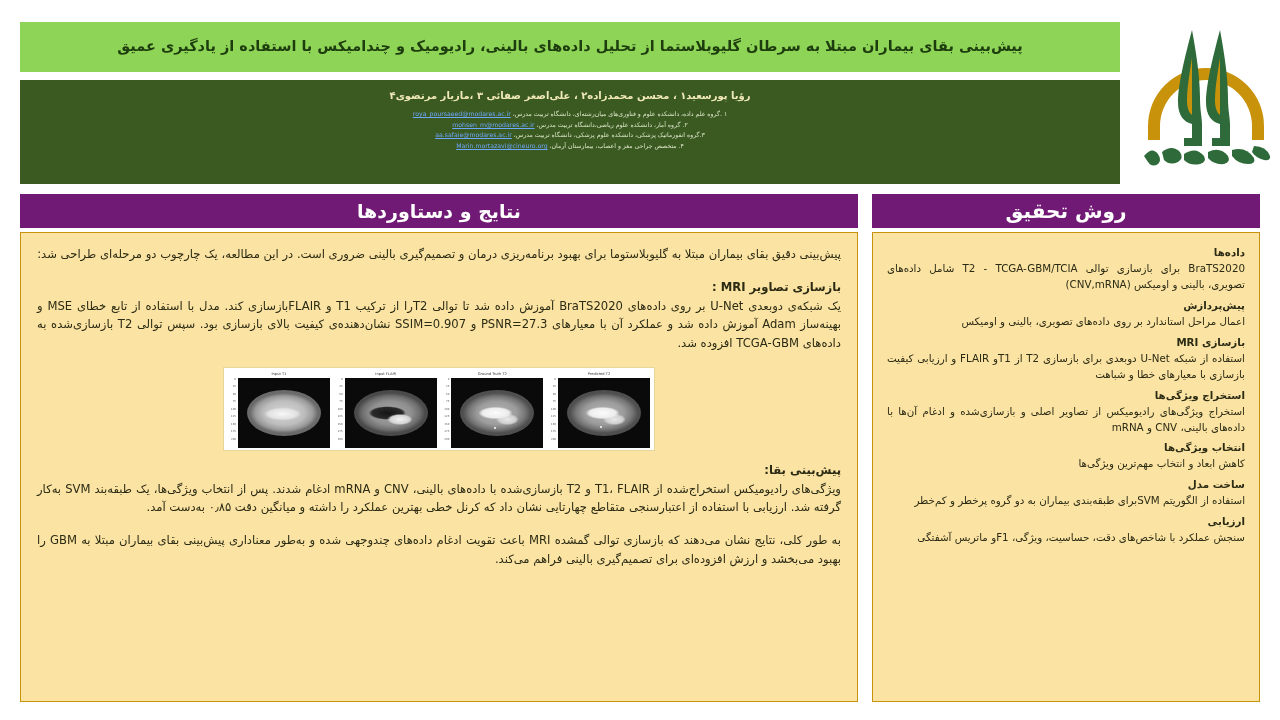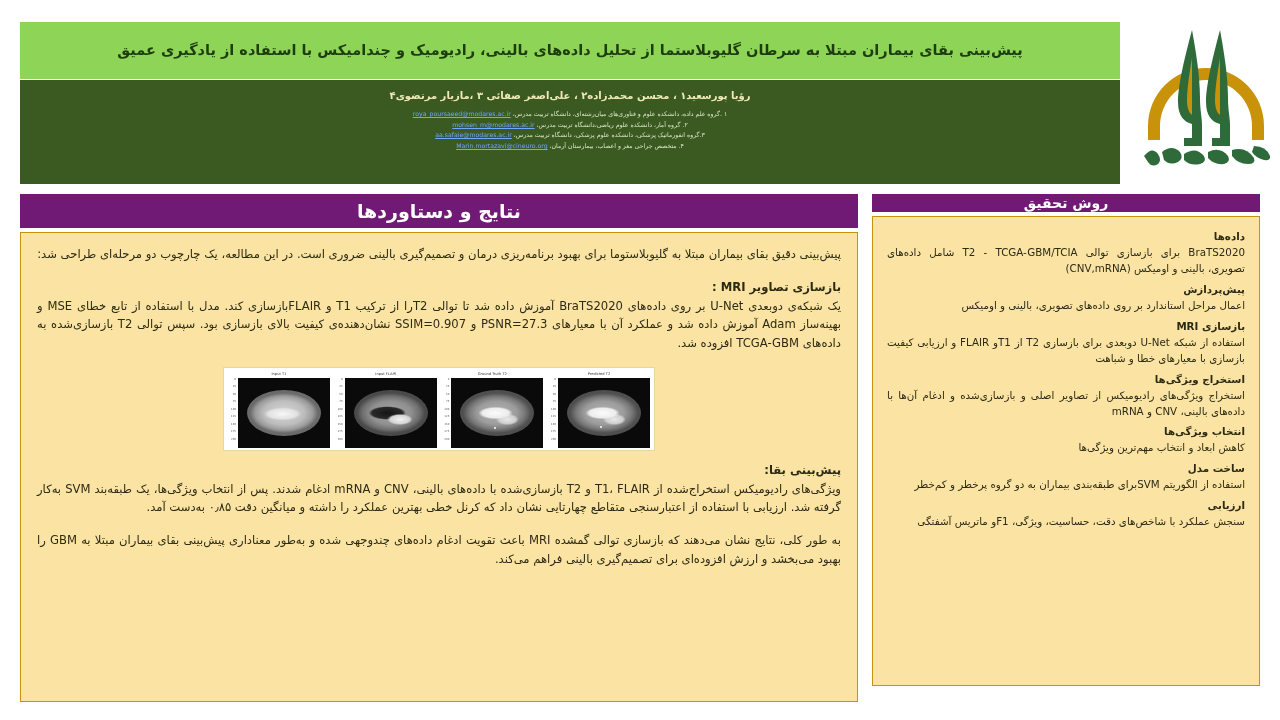--- a/index.html
+++ b/index.html
@@ -8,21 +8,21 @@
     width:1280px;height:720px;
     background:#ffffff;
     font-family:"DejaVu Sans","Liberation Sans",sans-serif;
     overflow:hidden;
     position:relative;
   }
   .poster{position:absolute;inset:0;}
 
   
   .title-bar{
-    position:absolute;left:20px;top:22px;width:1100px;height:57px;
+    position:absolute;left:20px;top:22px;width:1100px;height:50px;
     background:#8ed457;
     display:flex;align-items:center;justify-content:center;
     box-sizing:border-box;padding:0 18px;
   }
   .title-bar .title-text{
     color:#1e3d0e;font-weight:bold;font-size:14.5px;line-height:1.35;
     text-align:center;letter-spacing:0px;
   }
 
   .authors-bar{
@@ -62,21 +62,21 @@
   
   #results{left:20px;top:194px;width:838px;height:508px;}
   #results .panel-head{height:34px;font-size:19px;}
   #results .panel-body{
     height:470px;margin-top:4px;
     padding:12px 16px 24px 16px;
     color:#2b2b14;font-size:11.6px;line-height:1.62;text-align:justify;
   }
   
   #method{left:872px;top:194px;width:388px;height:508px;}
-  #method .panel-head{height:18px;font-size:14px;}
+  #method .panel-head{height:34px;font-size:20px;}
   #method .panel-body{
     height:470px;margin-top:4px;
     padding:12px 14px 10px 14px;
     color:#2b2b14;font-size:10.3px;line-height:1.55;text-align:justify;
   }
 
   .sec-title{font-weight:bold;display:block;margin-top:5px;}
   .sec-title:first-child{margin-top:0;}
   .para{display:block;margin:0 0 2px 0;}
   .para.gap{margin-bottom:14px;}

